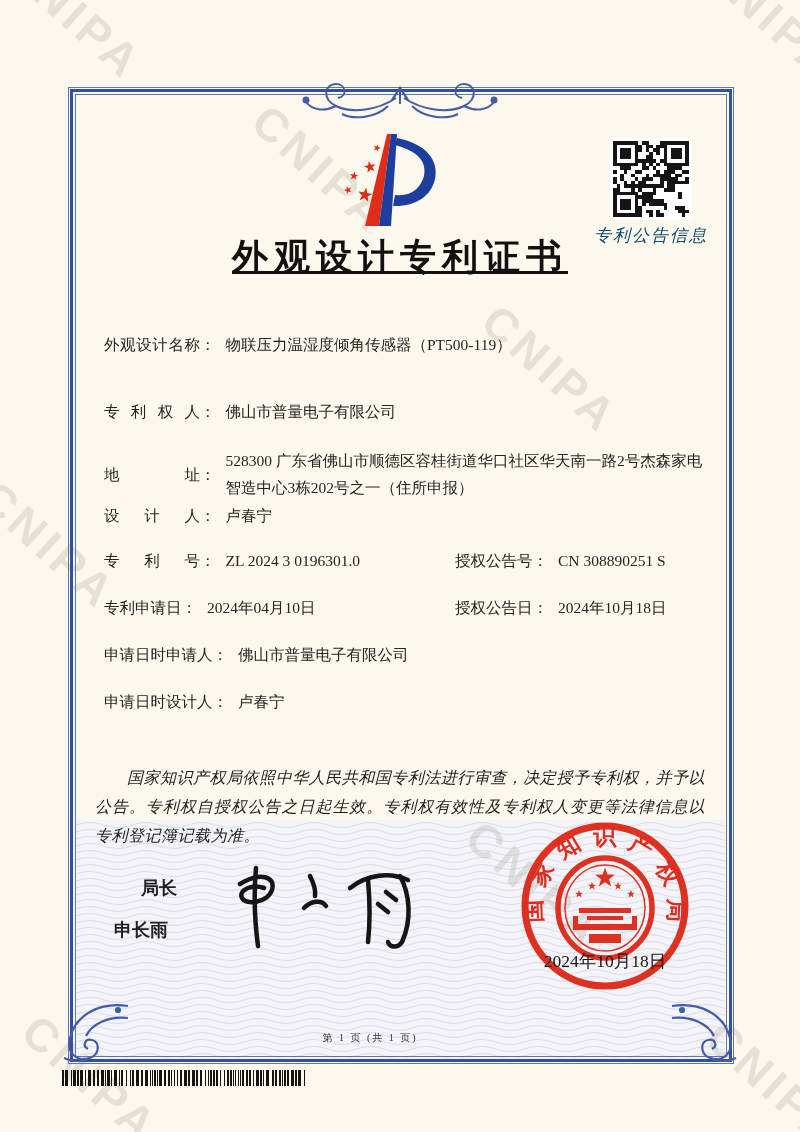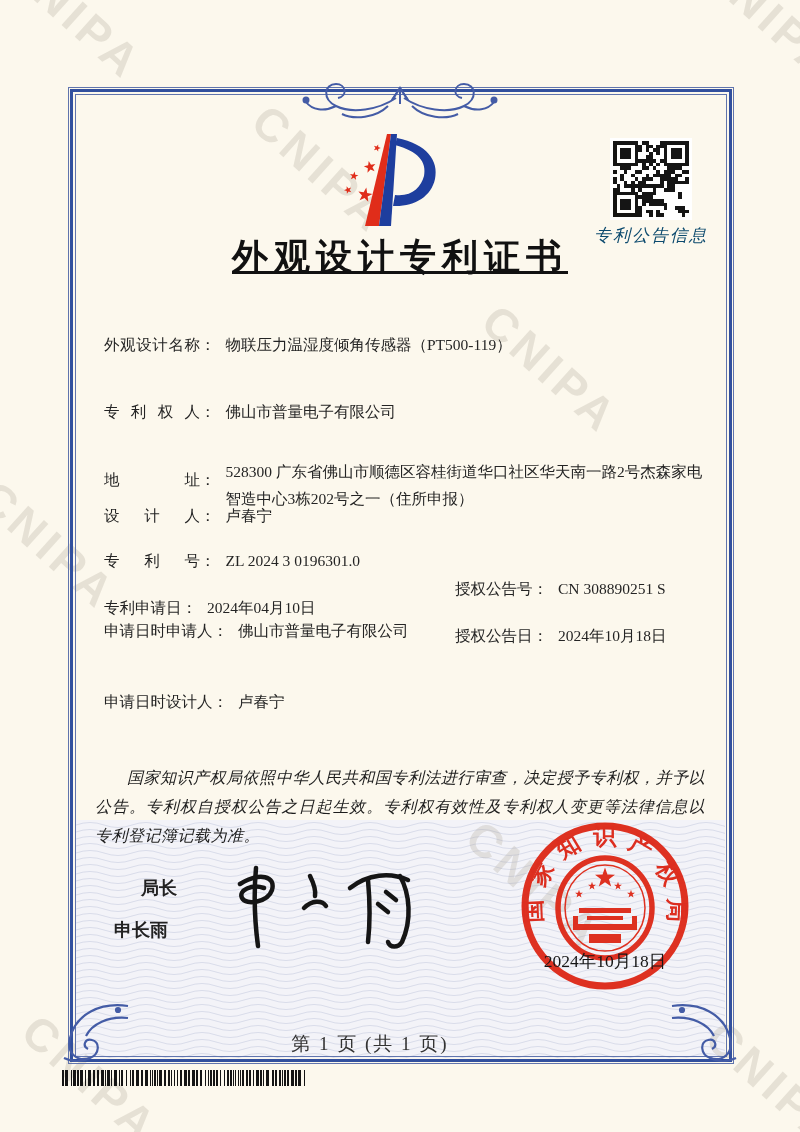--- a/index.html
+++ b/index.html
@@ -27,32 +27,32 @@
   .qrbox{left:610px;top:138px;width:82px;height:82px;background:#fff;padding:3px;box-sizing:border-box;}
   .qrbox svg{display:block;width:100%;height:100%;shape-rendering:crispEdges;}
   .qrcap{left:594px;top:224px;width:114px;text-align:center;font-size:17px;letter-spacing:2px;
          color:#0c4a6e;font-style:italic;}
   .title{left:0;top:233px;width:800px;text-align:center;font-size:36px;font-weight:700;
          letter-spacing:6px;color:#111;text-decoration:underline;}
   .row{position:absolute;left:104px;width:606px;font-size:15.5px;line-height:27px;z-index:4;}
   .lbl{display:inline-block;width:96px;text-align:justify;text-align-last:justify;vertical-align:top;font-family:Liberation Serif, serif;}
   .val{margin-left:10px;}
   .rflex{display:flex;align-items:center;}
-  .rflex .val{flex:1;margin-top:11px;}
-  .col2{position:absolute;left:351px;top:0;white-space:nowrap;margin-top:28px;}
+  .rflex .val{flex:1;}
+  .col2{position:absolute;left:351px;top:0;white-space:nowrap;}
   .statement{left:95px;top:763px;width:610px;font-size:16px;line-height:29px;letter-spacing:.5px;
              text-indent:2em;text-align:justify;color:#1d1d1d;font-style:italic;}
   .sig-title{left:114px;top:876px;font-size:18px;font-weight:700;
              font-family:"Liberation Sans","DejaVu Sans",sans-serif;color:#222;margin-left:27px;}
   .sig-name{left:114px;top:918px;font-size:18px;font-weight:700;
             font-family:"Liberation Sans","DejaVu Sans",sans-serif;color:#222;}
   .signature{left:218px;top:850px;width:210px;height:108px;}
   .seal{left:515px;top:818px;width:180px;height:174px;opacity:.95;}
   .sealdate{left:520px;top:949px;width:170px;text-align:center;font-size:17.5px;color:#161616;}
-  .footer{left:0;top:1031px;width:740px;text-align:center;font-size:19px;letter-spacing:2px;color:#333;}
+  .footer{left:0;top:1031px;width:740px;text-align:center;font-size:10px;letter-spacing:2px;color:#333;}
   .barcode{left:62px;top:1070px;width:245px;height:16px;}
   .barcode svg{display:block;width:100%;height:100%;shape-rendering:crispEdges;}
 </style>
 </head>
 <body>
 
 <div class="page">
 
   <div class="wm" style="left:-8px;top:-12px">CNIPA</div>
   <div class="wm" style="left:688px;top:-10px">CNIPA</div>
@@ -418,21 +418,21 @@
   <div class="row" style="top:547px">
     <span class="lbl">专利号</span><span>：</span><span class="val">ZL 2024 3 0196301.0</span>
     <span class="col2"><span>授权公告号</span><span>：</span><span class="val">CN 308890251 S</span></span>
   </div>
 
   <div class="row" style="top:594px">
     <span>专利申请日</span><span>：</span><span class="val">2024年04月10日</span>
     <span class="col2"><span>授权公告日</span><span>：</span><span class="val">2024年10月18日</span></span>
   </div>
 
-  <div class="row" style="top:617px">
+  <div class="row" style="top:641px">
     <span>申请日时申请人</span><span>：</span><span class="val">佛山市普量电子有限公司</span>
   </div>
 
   <div class="row" style="top:688px">
     <span>申请日时设计人</span><span>：</span><span class="val">卢春宁</span>
   </div>
 
   <div class="cl statement">国家知识产权局依照中华人民共和国专利法进行审查，决定授予专利权，并予以公告。专利权自授权公告之日起生效。专利权有效性及专利权人变更等法律信息以专利登记簿记载为准。</div>
 
   <div class="cl sig-title">局长</div>

